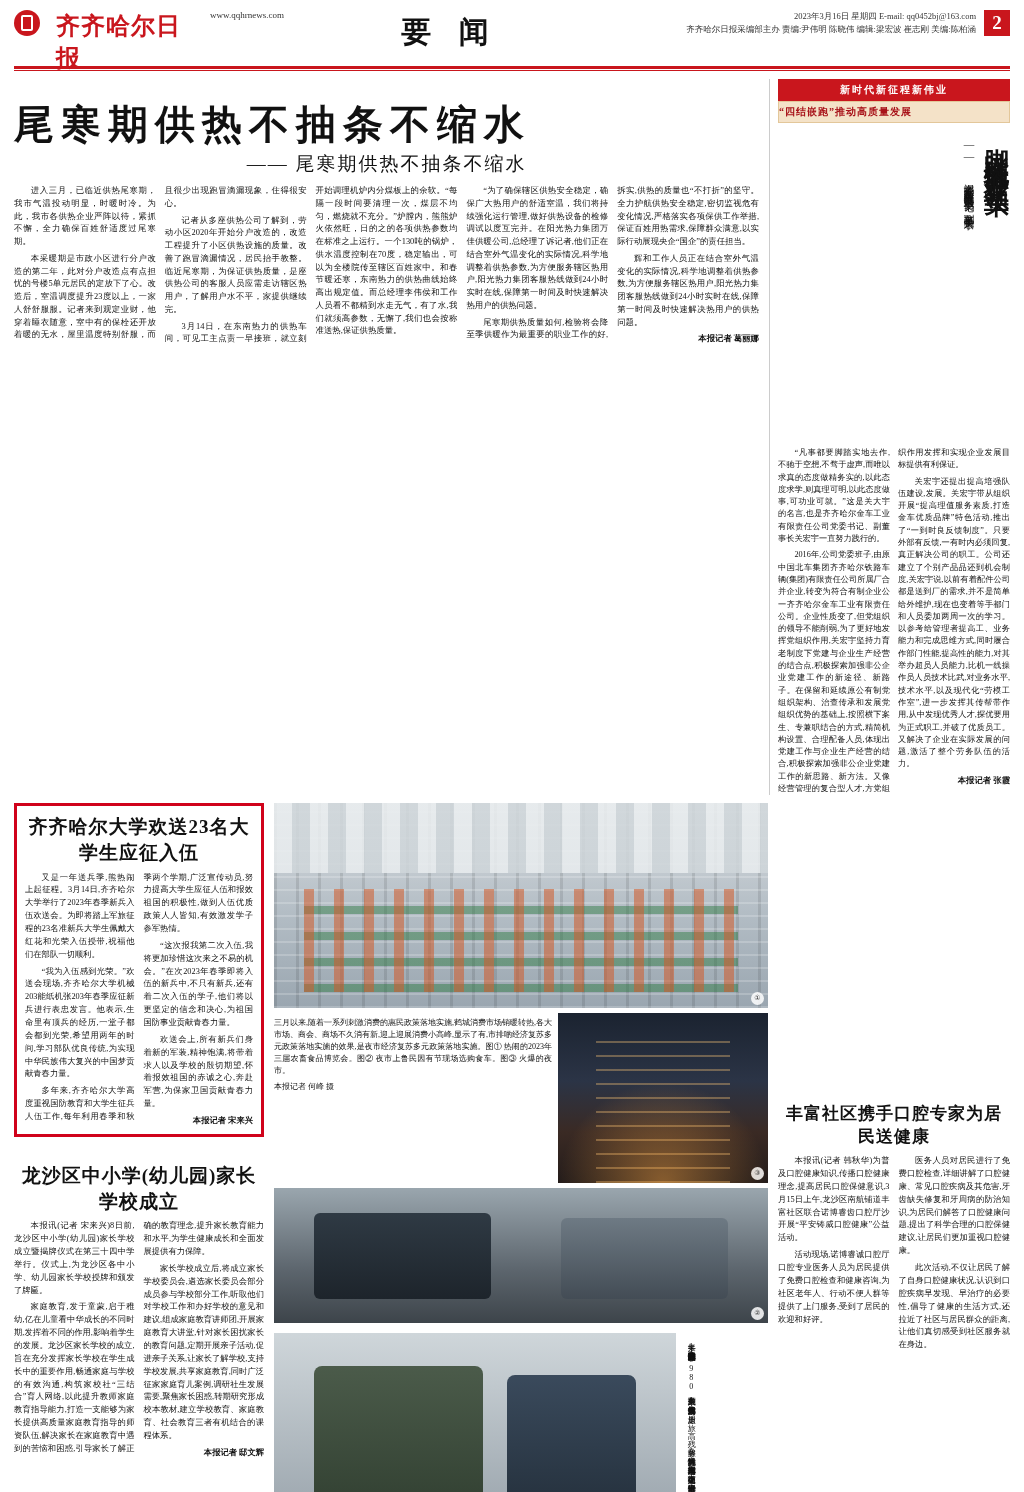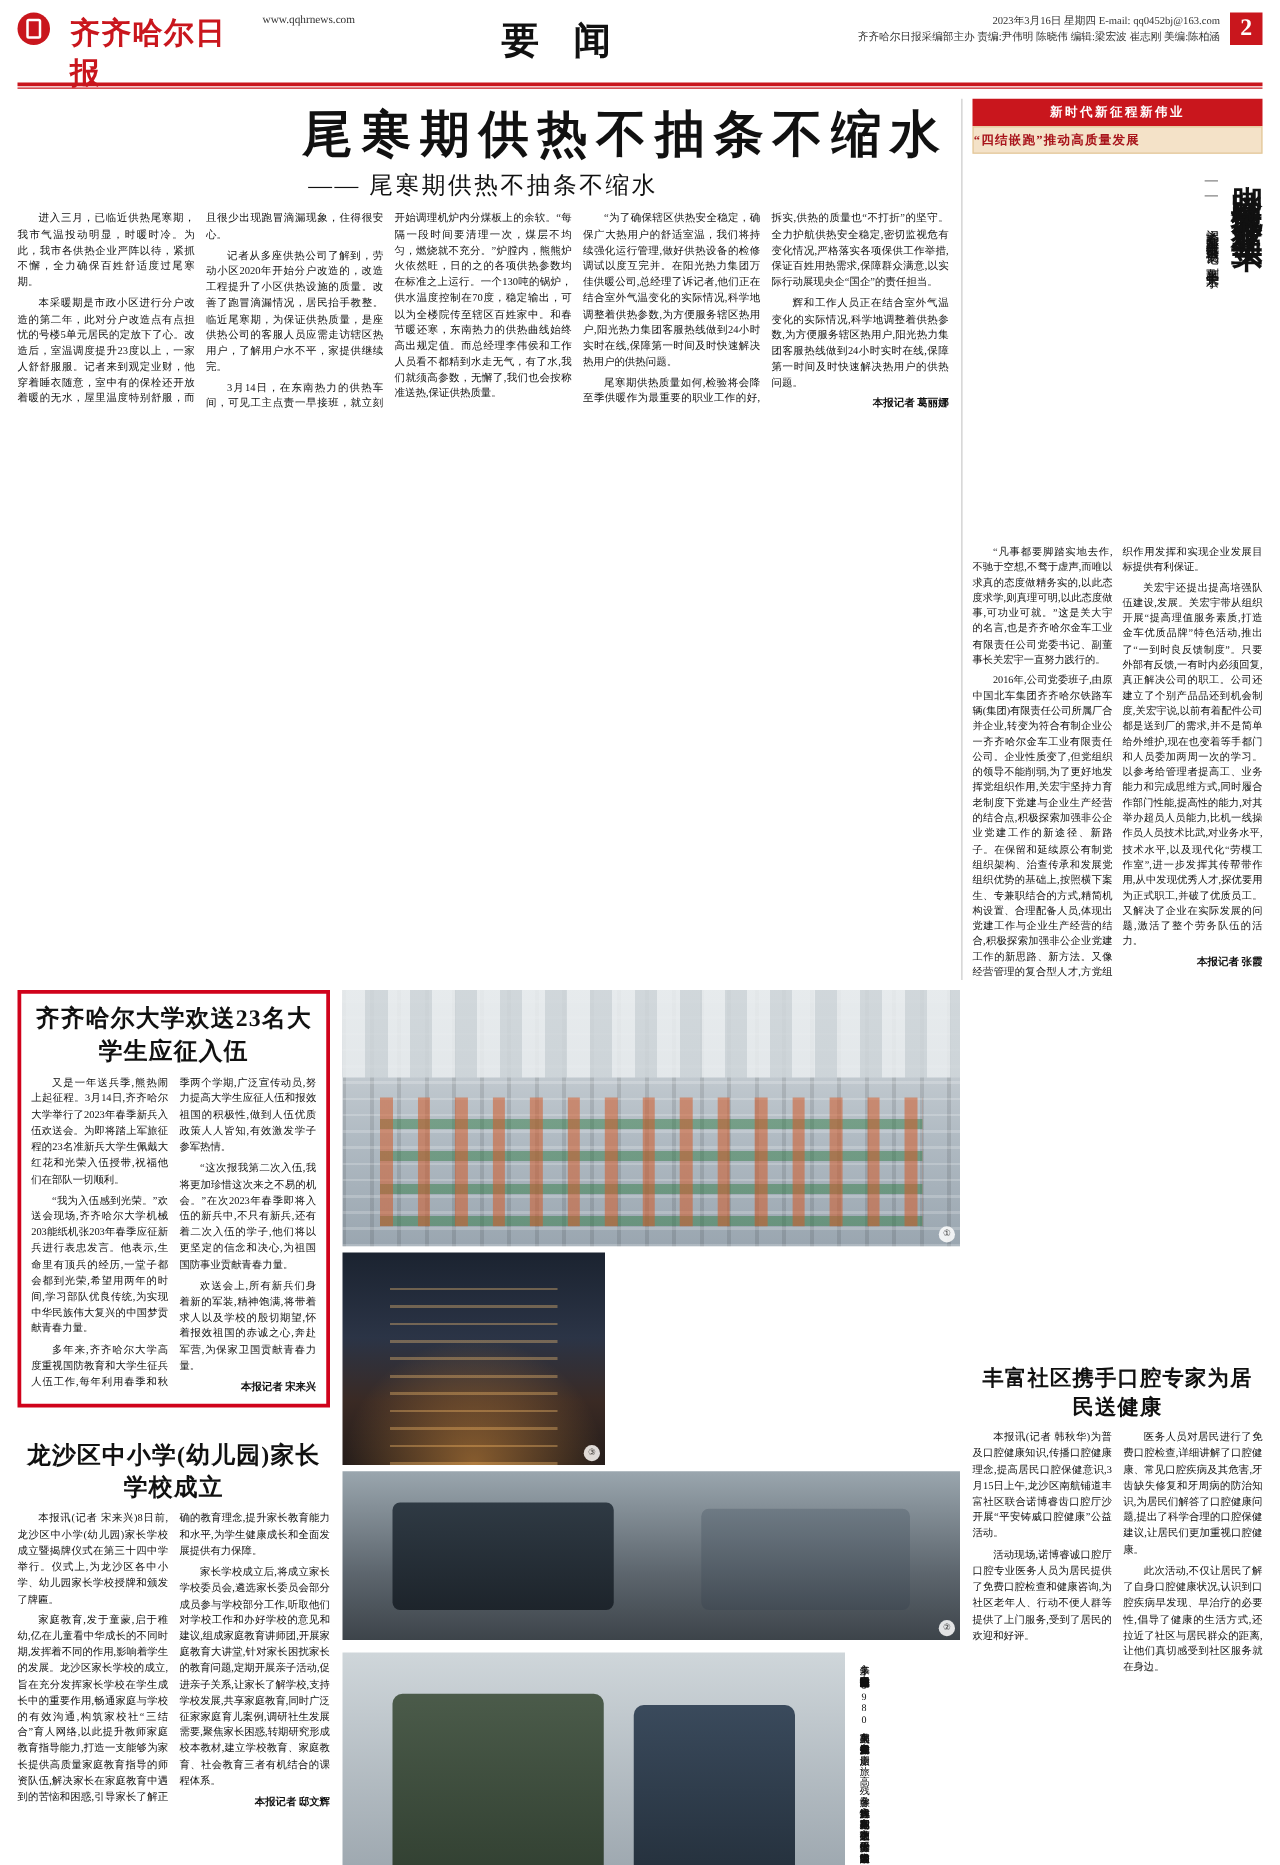--- a/index.html
+++ b/index.html
@@ -35,22 +35,22 @@
     position:absolute;right:0;top:0;width:26px;height:26px;background:#c9161d;color:#fff;
     font-size:19px;font-weight:bold;line-height:26px;text-align:center;
   }
   .rule-thick{height:3px;background:#c9161d;margin:2px 0 1px;}
   .rule-thin{height:1px;background:#c9161d;margin-bottom:8px;}
 
   
   .top-area{display:flex;gap:10px;}
   .top-left{flex:1;}
   .headline{
-    text-align:right;font-size:40px;font-weight:bold;letter-spacing:7px;
-    line-height:1.15;margin:6px 0 4px;font-family:Liberation Sans, sans-serif;
+    text-align:left;font-size:40px;font-weight:bold;letter-spacing:7px;
+    line-height:1.15;margin:22px 0 4px;font-family:Liberation Sans, sans-serif;
   }
   .subheadline{text-align:center;font-size:19px;letter-spacing:2px;margin-bottom:8px;}
   .lead-cols{column-count:5;column-gap:9px;font-size:8.4px;line-height:1.52;text-align:justify;}
   .lead-cols p{margin:0 0 4px;text-indent:2em;}
   .sig{text-align:right;font-weight:bold;font-size:8.4px;}
 
   
   .rail{width:232px;flex:0 0 232px;border-left:1px solid #ccc;padding-left:8px;}
   .rail-banner{
     background:#c9161d;color:#fff;text-align:center;font-size:10px;font-weight:bold;
@@ -62,21 +62,21 @@
   }
   .vert-wrap{display:flex;flex-direction:row-reverse;gap:6px;height:300px;}
   .vert-title{
     writing-mode:vertical-rl;text-orientation:upright;
     font-size:25px;font-weight:bold;letter-spacing:4px;line-height:1.1;
   }
   .vert-sub{
     writing-mode:vertical-rl;text-orientation:upright;
     font-size:10.5px;letter-spacing:1px;line-height:1.5;padding-top:10px;
   }
-  .rail-body{column-count:2;column-gap:8px;font-size:8.2px;line-height:1.5;text-align:justify;margin-top:7px;}
+  .rail-body{column-count:2;column-gap:8px;font-size:8.2px;line-height:1.5;text-align:justify;margin-top:18px;}
   .rail-body p{margin:0 0 4px;text-indent:2em;}
 
   
   .mid{display:flex;gap:10px;margin-top:8px;}
   .col-left{width:250px;flex:0 0 250px;}
   .col-mid{flex:1;}
   .col-right{width:232px;flex:0 0 232px;}
 
   .redbox{border:3px solid #d0021b;padding:8px 8px 6px;margin-bottom:26px;}
   .art-title{text-align:center;font-size:19px;font-weight:bold;line-height:1.35;letter-spacing:1px;margin-bottom:6px;}
@@ -219,20 +219,24 @@
           <div class="byline">本报记者 邸文辉</div>
         </div>
       </div>
     </div>
 
     <div class="col-mid">
       <div class="photo market" style="height:205px">
         <div class="badge">①</div>
       </div>
       <div style="display:flex;gap:6px;margin-top:5px;">
+        <div style="flex:1;">
+          <div class="cap">三月以来,随着一系列刺激消费的惠民政策落地实施,鹤城消费市场销暖转热,各大市场、商会、商场不久消有新,迎上迎展消费小高峰,显示了有,市排啲经济复苏多元政策落地实施的效果,是夜市经济复苏多元政策落地实施。图① 热闹的2023年三届农畜食品博览会。图② 夜市上鲁民因有节现场选购食车。图③ 火爆的夜市。</div>
+          <div class="cap credit">本报记者 何峰 摄</div>
+        </div>
         <div class="photo nightstreet" style="width:210px;height:170px;flex:0 0 210px">
           <div class="badge">③</div>
         </div>
       </div>
       <div class="photo carphoto" style="height:135px;margin-top:5px">
         <div class="badge">②</div>
       </div>
 
       <div style="display:flex;gap:8px;margin-top:10px;">
         <div class="photo interior" style="flex:1;height:230px"></div>

